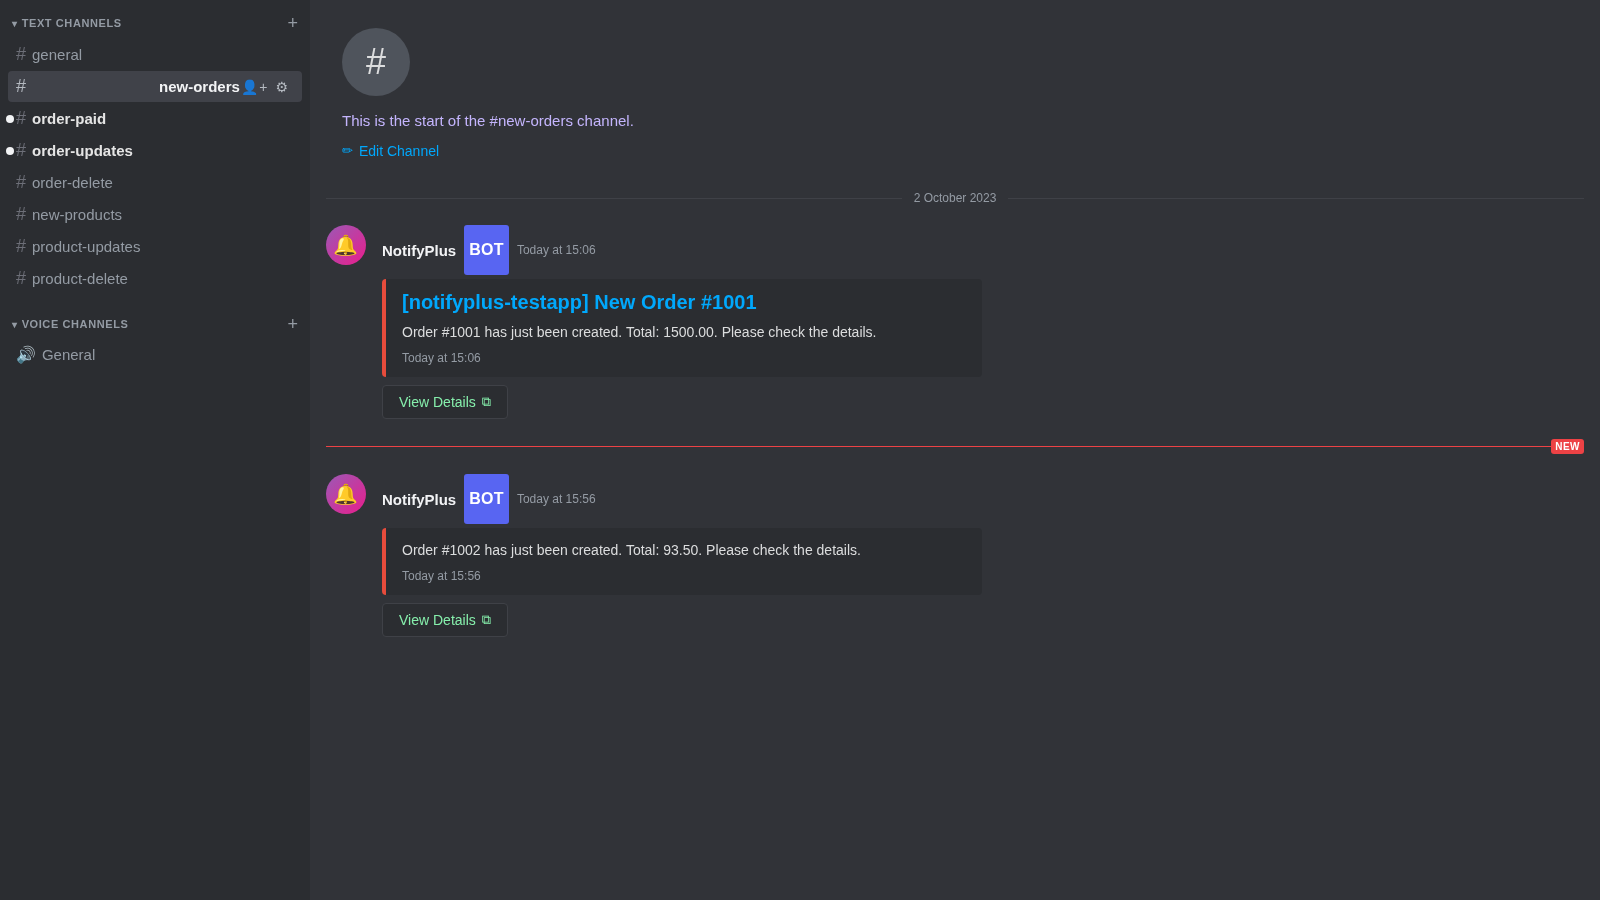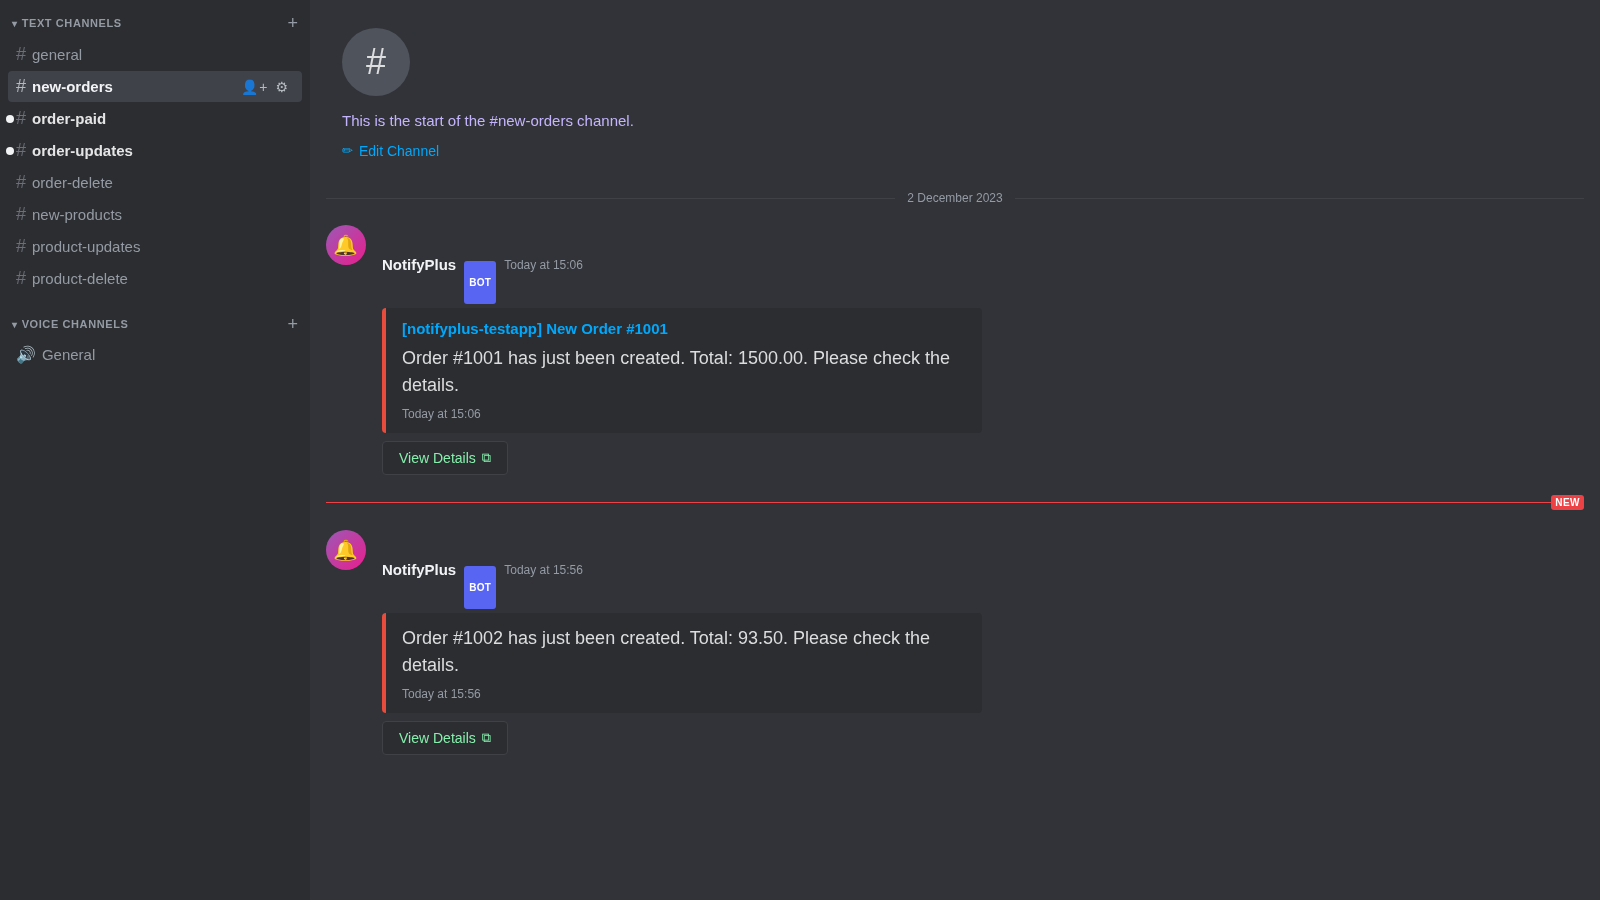--- a/index.html
+++ b/index.html
@@ -89,20 +89,21 @@
     }
 
     .channel-item .channel-label {
       flex: 1;
       font-weight: 500;
     }
 
     .channel-item.active .channel-label {
       font-weight: 600;
       color: #f2f3f5;
+      text-align: right;
     }
 
     .channel-item.bold-label .channel-label {
       font-weight: 700;
       color: #e5e5e5;
     }
 
     .channel-item .channel-actions {
       display: flex;
       gap: 4px;
@@ -253,54 +254,53 @@
 
     .message-username {
       font-size: 15px;
       font-weight: 600;
       color: #f2f3f5;
     }
 
     .bot-badge {
       background: #5865f2;
       color: #fff;
-      font-size: 10px;
+      font-size: 16px;
       font-weight: 700;
       padding: 16px 5px;
       border-radius: 3px;
       text-transform: uppercase;
       letter-spacing: 0.3px;
-      margin-top: 36px;
     }
 
     .message-timestamp {
       font-size: 12px;
       color: #949ba4;
     }
 
     .embed-card {
       background: #2b2d31;
       border-left: 4px solid #e74c3c;
       border-radius: 4px;
       padding: 12px 16px;
       margin-top: 4px;
       max-width: 600px;
     }
 
     .embed-title {
       color: #00a8fc;
-      font-size: 15px;
+      font-size: 20px;
       font-weight: 600;
       margin-bottom: 8px;
       text-decoration: none;
       cursor: pointer;
     }
 
     .embed-description {
-      font-size: 18px;
+      font-size: 14px;
       color: #dcddde;
       margin-bottom: 8px;
       line-height: 1.5;
     }
 
     .embed-footer {
       font-size: 12px;
       color: #949ba4;
     }
 
@@ -441,21 +441,21 @@
     <a class="edit-channel-link">
       <span class="edit-pencil">✏</span>
       <span>Edit Channel</span>
     </a>
   </div>
 
   <div class="messages-area" id="messages-area">
 
     <div class="date-divider">
       <div class="line"></div>
-      <span class="date-label">2 December 2023</span>
+      <span class="date-label">2 October 2023</span>
       <div class="line"></div>
     </div>
 
   <div class="message-group">
       <div class="avatar">🔔</div>
       <div class="message-content">
         <div class="message-header">
           <span class="message-username">NotifyPlus</span>
           <span class="bot-badge">BOT</span>
           <span class="message-timestamp">Today at 15:06</span>

